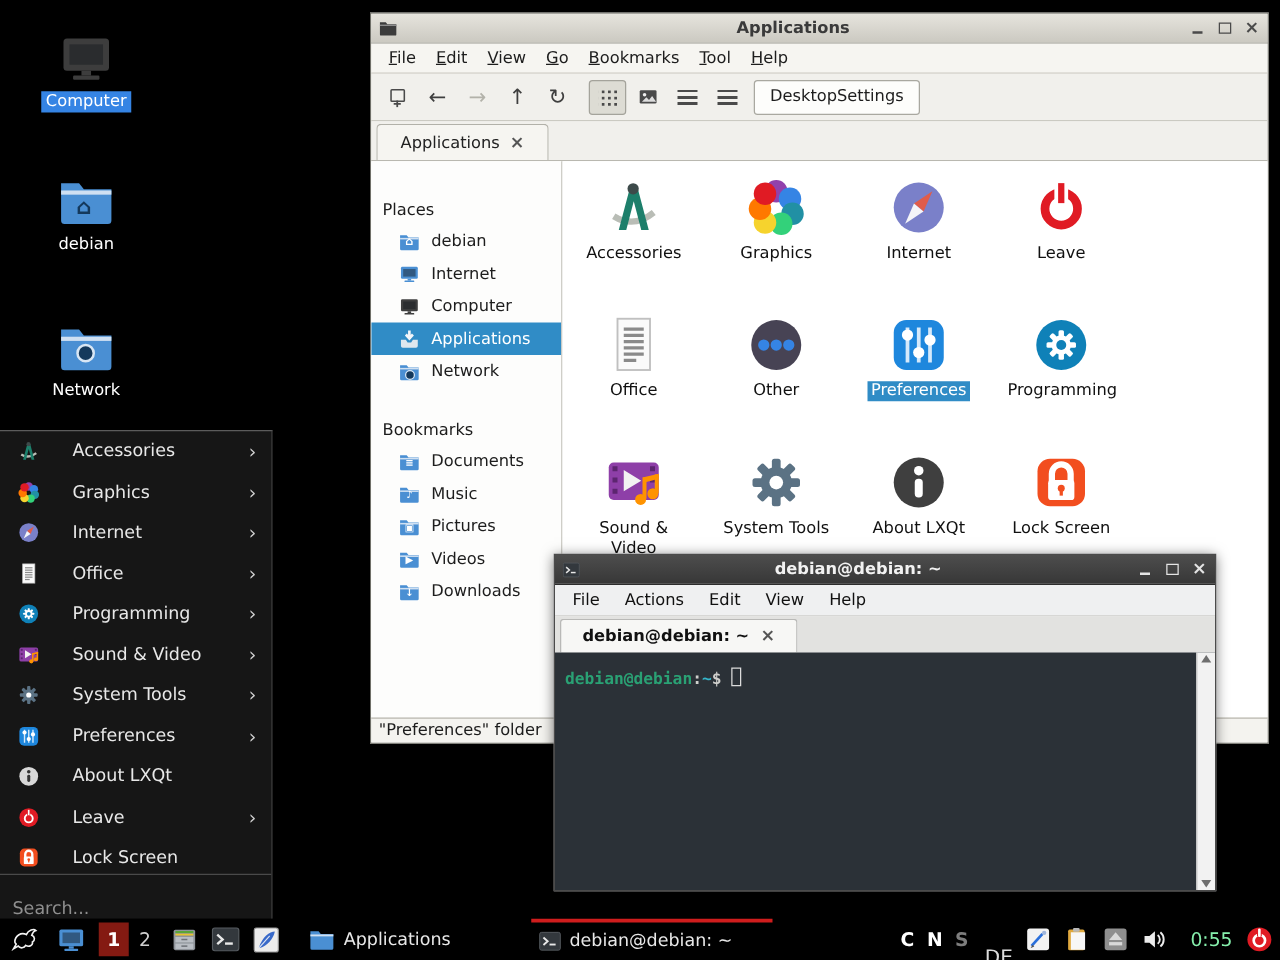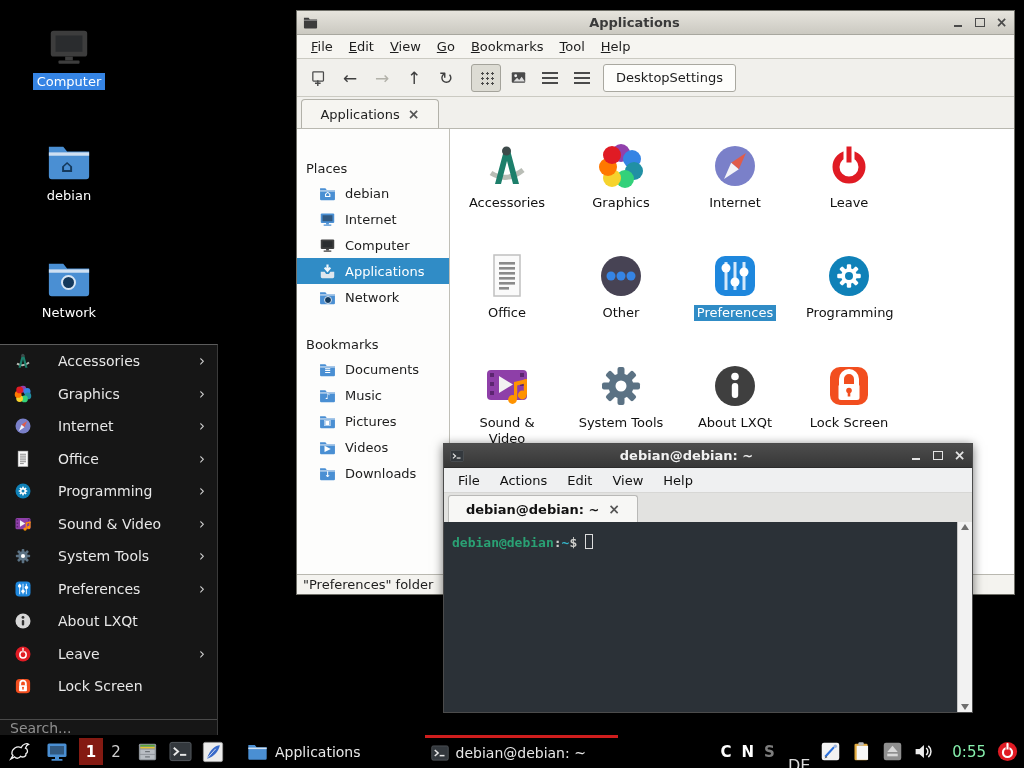--- a/index.html
+++ b/index.html
@@ -116,22 +116,22 @@
 
   
   #menu { position:absolute; left:0; top:344px; width:218px; height:391px; background:#161616;
           border-top:1px solid #5c5c5c; border-right:1px solid #3a3a3a; z-index:5; color:#e8e8e8; }
   .m-item { height:32.5px; display:flex; align-items:center; padding:0 12px 0 14px; font-size:14px; }
   .m-item .mic { width:18px; height:18px; position:relative; flex:none; }
   .m-item .mic svg { width:18px; height:18px; }
   .m-item .mlab { margin-left:26px; }
   .m-arrow { margin-left:auto; color:#cfcfcf; font-size:15px; }
   .m-arrow::before { content:"\203A"; }
-  .m-search { position:absolute; left:0; right:0; bottom:0; height:16px; border-top:1px solid #4a4a4a;
-              display:flex; align-items:center; padding-left:10px; }
+  .m-search { position:absolute; left:0; right:0; bottom:0; height:36px; border-top:1px solid #4a4a4a;
+              display:flex; align-items:flex-end; padding-left:10px; }
   .m-search input { background:transparent; border:none; outline:none; color:#cfcfcf; font-size:14px;
                     font-family:inherit; width:180px; }
   .m-search input::placeholder { color:#8f8f8f; }
 
   
   #panel { position:absolute; left:0; bottom:0; width:1024px; height:33px; background:#000; z-index:10;
            display:flex; align-items:center; color:#e6e6e6; font-size:14px; }
   .p-ic { display:flex; align-items:center; justify-content:center; }
   #pb-menu { width:30px; margin-left:5px; }
   #pb-desktop { width:28px; margin-left:8px; }

